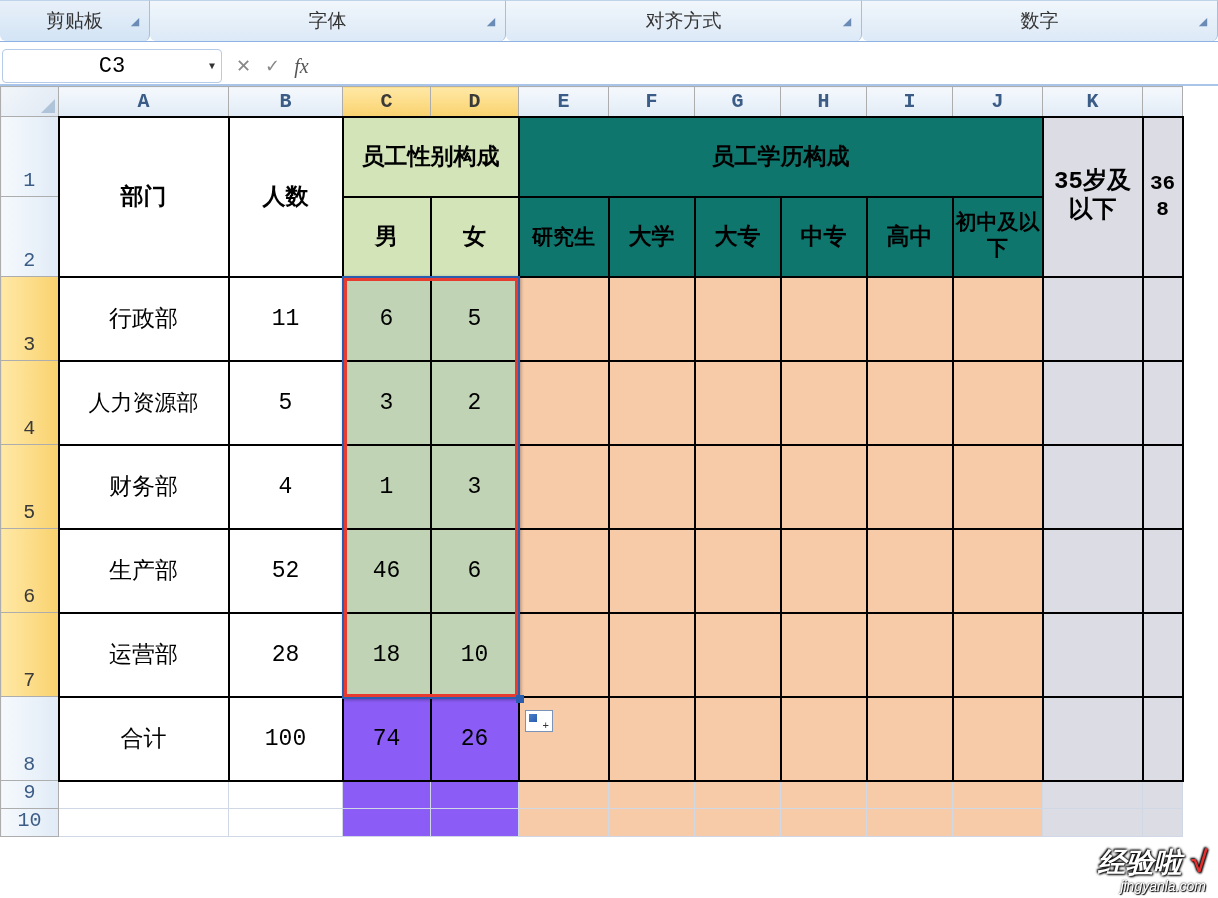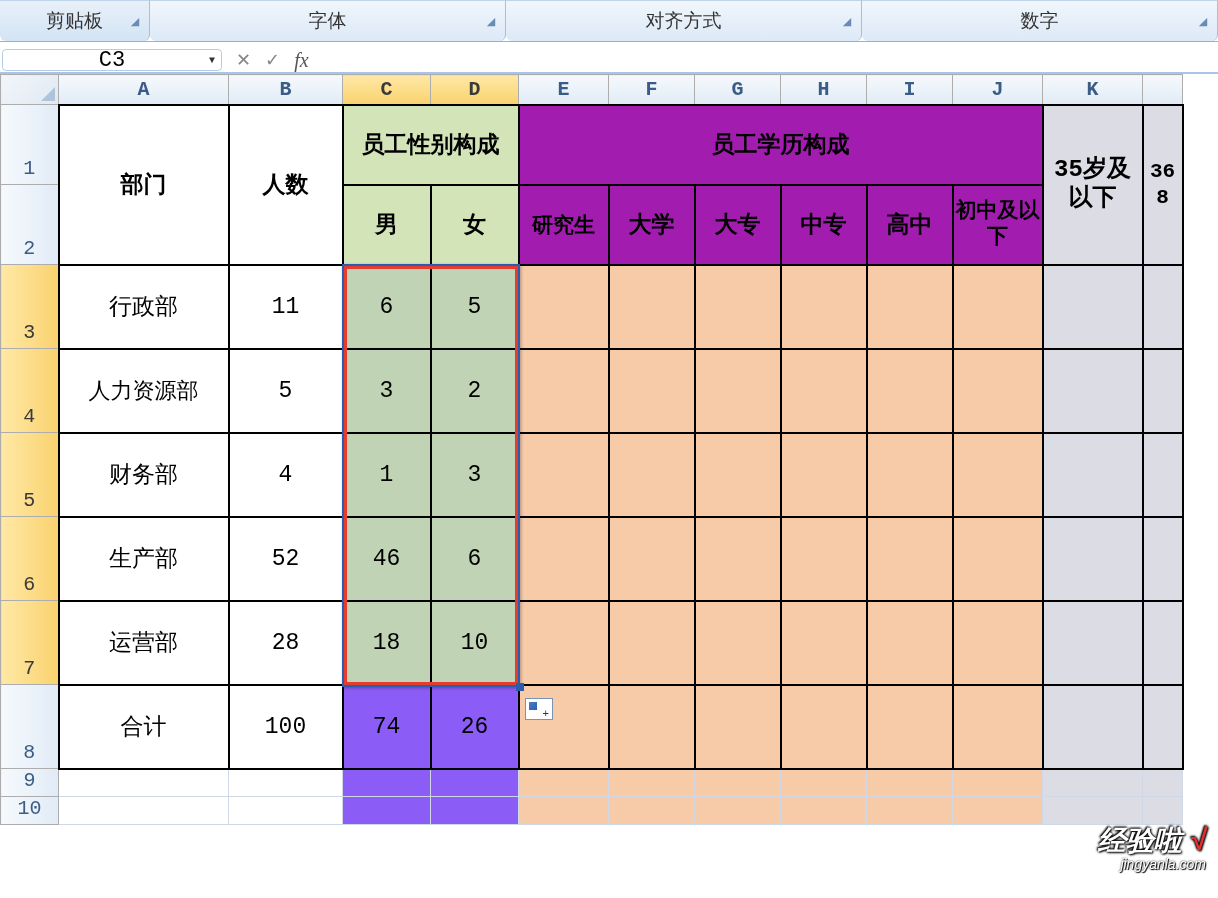--- a/index.html
+++ b/index.html
@@ -45,21 +45,21 @@
       color: #6a8bb5;
       display: flex;
       align-items: center;
       justify-content: center;
     }
     
     
     .formula-row {
       display: flex;
       align-items: stretch;
-      height: 32px;
+      height: 44px;
       background: #fff;
       border-bottom: 2px solid #a9c4e9;
       padding-top: 6px;
     }
     .name-box {
       width: 220px;
       display: flex;
       align-items: center;
       justify-content: center;
       font-family: "Courier New", monospace;
@@ -176,21 +176,21 @@
       background: #fff;
     }
     .data-cell.num {
       font-family: "Courier New", monospace;
       font-weight: normal;
     }
     .hdr-green {
       background: #d3e4b9;
     }
     .hdr-orange {
-      background: #a21caf;
+      background: #0f766e;
     }
     .cell-green {
       background: #8b5cf6;
     }
     .cell-green-sel {
       background: #c0d4b5;
     }
     .cell-orange {
       background: #f7caa8;
     }
@@ -265,21 +265,21 @@
       right: 3px;
       bottom: 0px;
       font-size: 11px;
       color: #333;
     }
     
     
     .watermark {
       position: absolute;
       right: 12px;
-      bottom: 26px;
+      bottom: 4px;
       text-align: right;
       z-index: 20;
     }
     .wm-main {
       font-size: 28px;
       font-weight: bold;
       color: #fff;
       text-shadow: 0 0 3px #000, 1px 1px 2px #000, -1px -1px 2px #000;
       font-style: italic;
     }

